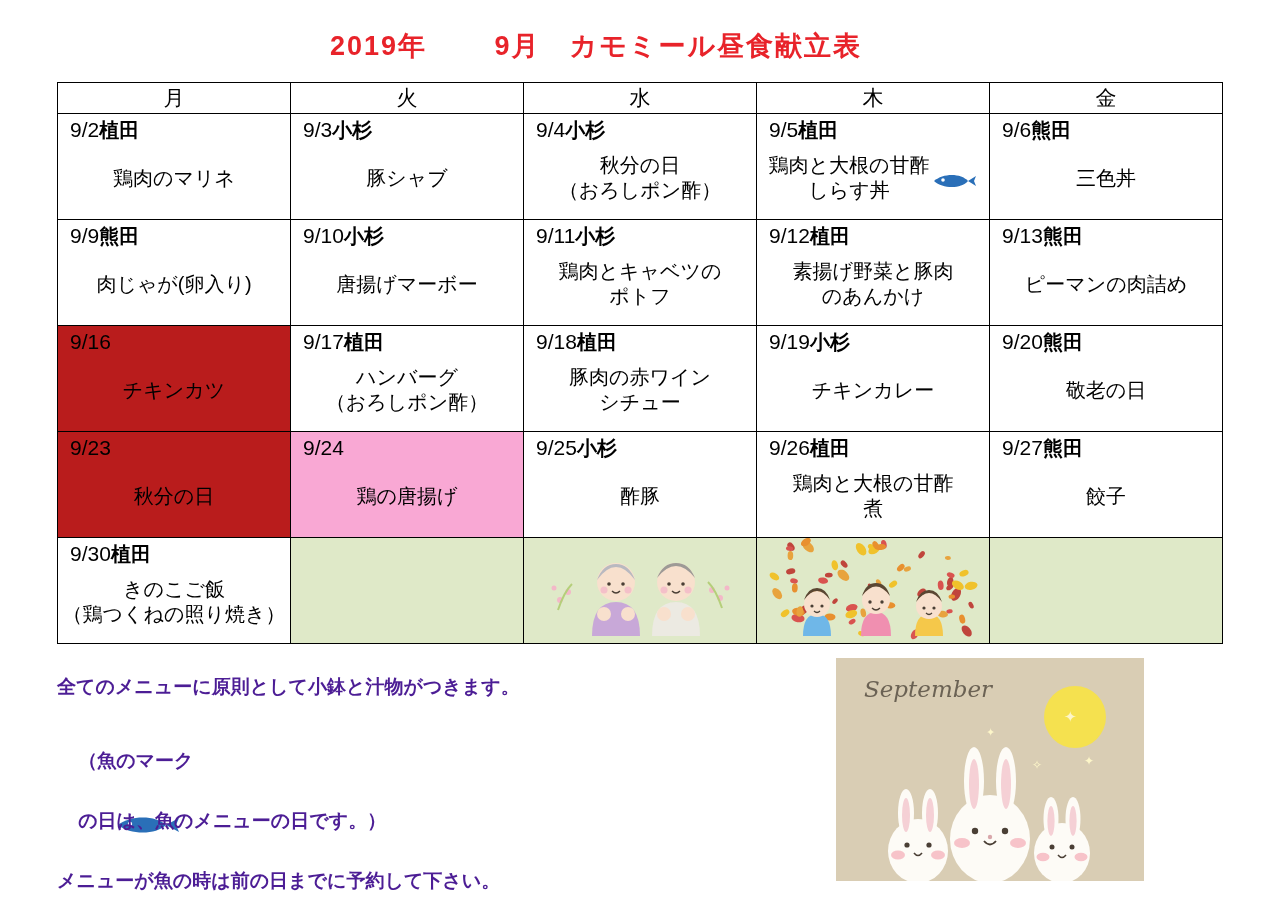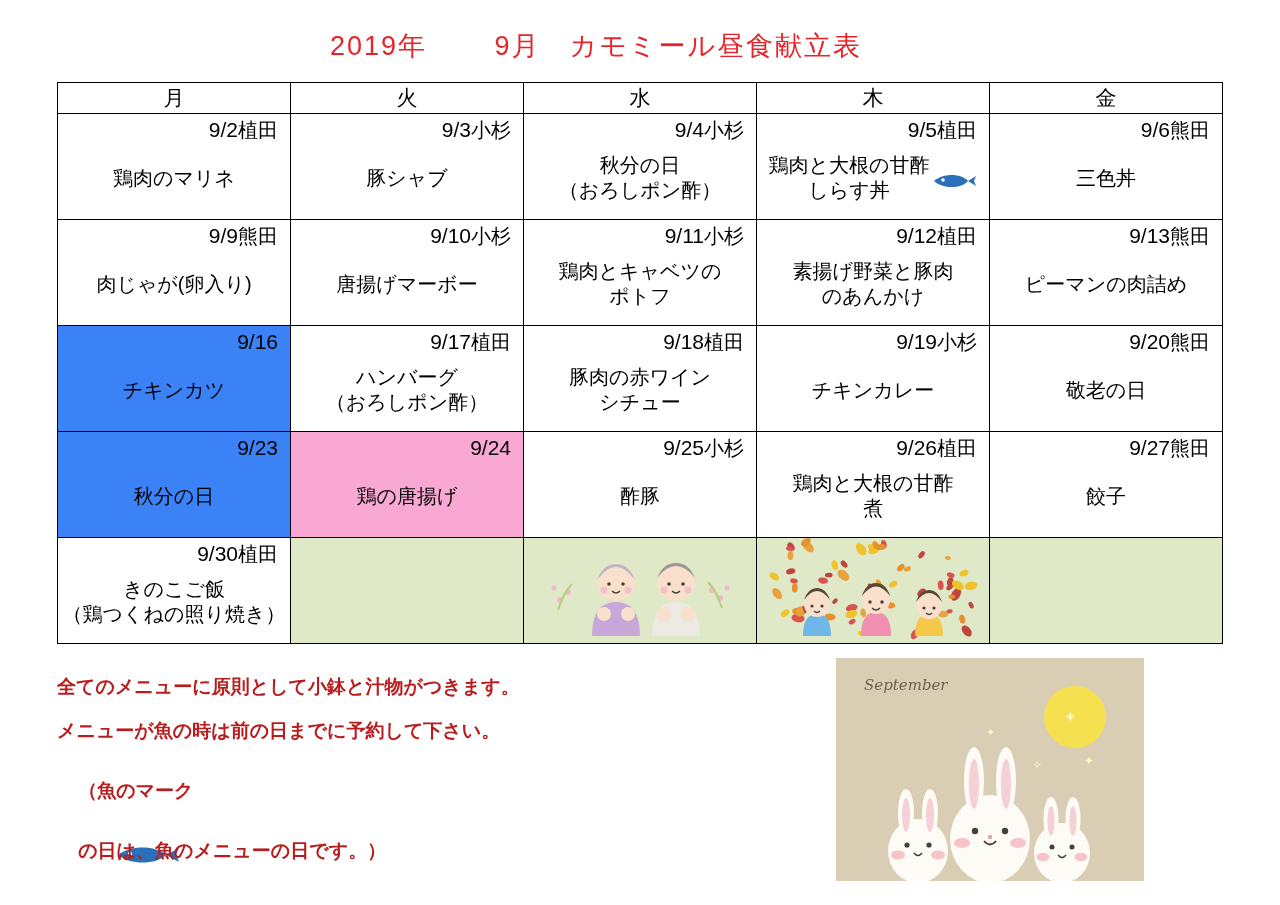--- a/index.html
+++ b/index.html
@@ -16,21 +16,21 @@
     overflow: hidden;
   }
   #title {
     position: absolute;
     top: 28px;
     left: 0;
     width: 1192px;
     text-align: center;
     color: #e8232a;
     font-size: 27px;
-    font-weight: normal;
+    font-weight: bold;
     letter-spacing: 2px;
     white-space: pre;
   }
   #calendar {
     position: absolute;
     top: 82px;
     left: 57px;
     width: 1166px;
     border-collapse: collapse;
     table-layout: fixed;
@@ -51,45 +51,46 @@
     height: 105px;
     position: relative;
   }
   .cell-inner {
     height: 105px;
     display: flex;
     flex-direction: column;
   }
   .cell-head {
     display: flex;
-    justify-content: flex-end;
+    justify-content: flex-start;
     align-items: flex-start;
     padding: 3px 12px 0 12px;
     font-size: 21px;
     line-height: 26px;
     white-space: nowrap;
   }
   .cell-head .staff {
     font-size: 20px;
+    font-weight: bold;
   }
   .cell-body {
     flex: 1;
     display: flex;
     align-items: center;
     justify-content: center;
     text-align: center;
     font-size: 20px;
     line-height: 25px;
     padding: 0 4px 6px 4px;
     white-space: pre-line;
   }
   .cell-body .menu-text {
     display: inline-block;
   }
-  td.pink { background: #3b82f6; }
+  td.pink { background: #b91c1c; }
   td.yellow { background: #f9a8d4; }
   td.green { background: #dfe9c8; }
   .fish {
     display: inline-block;
     width: 44px;
     height: 16px;
     vertical-align: middle;
     margin-left: 4px;
   }
   
@@ -101,21 +102,21 @@
   .note-area {
     position: absolute;
     left: 57px;
     top: 672px;
     width: 760px;
     font-size: 19px;
     line-height: 30px;
     font-weight: bold;
   }
   .note-line { white-space: pre; }
-  .note-black { color: #b91c1c; }
+  .note-black { color: #4c1d95; }
   .note-spacer { height: 14px; }
   .fish-inline {
     display: inline-block;
     width: 64px;
     height: 18px;
     vertical-align: middle;
     margin: 0 6px;
   }
   #rabbit-card {
     position: absolute;
@@ -125,21 +126,21 @@
     height: 223px;
     background: #d9cdb4;
     overflow: hidden;
   }
   #rabbit-card .september {
     position: absolute;
     left: 28px;
     top: 18px;
     font-family: "DejaVu Serif", serif;
     font-style: italic;
-    font-size: 15px;
+    font-size: 23px;
     color: #6b6254;
   }
   #rabbit-card .moon {
     position: absolute;
     right: 38px;
     top: 28px;
     width: 62px;
     height: 62px;
     border-radius: 50%;
     background: #f5e14f;
@@ -524,32 +525,32 @@
             <div class="cell-body"><span class="menu-text"></span></div>
           </div>
         </td>
       </tr>
     </tbody>
 </table>
 
 <div class="note-area">
   <div class="note-line note-black">全てのメニューに原則として小鉢と汁物がつきます。</div>
   <div class="note-spacer"></div>
-  <div class="note-line note-black">メニューが魚の時は前の日までに予約して下さい。</div>
   <div class="note-line note-black">
     <span>（魚のマーク</span>
     <span class="fish-inline">
       <svg viewBox="0 0 64 18" width="64" height="18">
         <path d="M2 9 C14 -1 40 -1 50 9 C40 19 14 19 2 9 Z" fill="#2a6fb8"></path>
         <path d="M50 9 L63 2 L60 9 L63 16 Z" fill="#2a6fb8"></path>
         <circle cx="14" cy="8" r="2.2" fill="#ffffff"></circle>
       </svg>
     </span>
     <span>の日は、魚のメニューの日です。）</span>
   </div>
+  <div class="note-line note-black">メニューが魚の時は前の日までに予約して下さい。</div>
   <div class="note-spacer"></div>
 
 </div>
 
 <div id="rabbit-card">
   <div class="september">September</div>
   <div class="moon"></div>
   <div class="spark" style="left:228px; top:50px;">✦</div>
   <div class="spark" style="left:248px; top:96px; font-size:12px;">✦</div>
   <div class="spark" style="left:196px; top:100px; font-size:12px;">✧</div>

